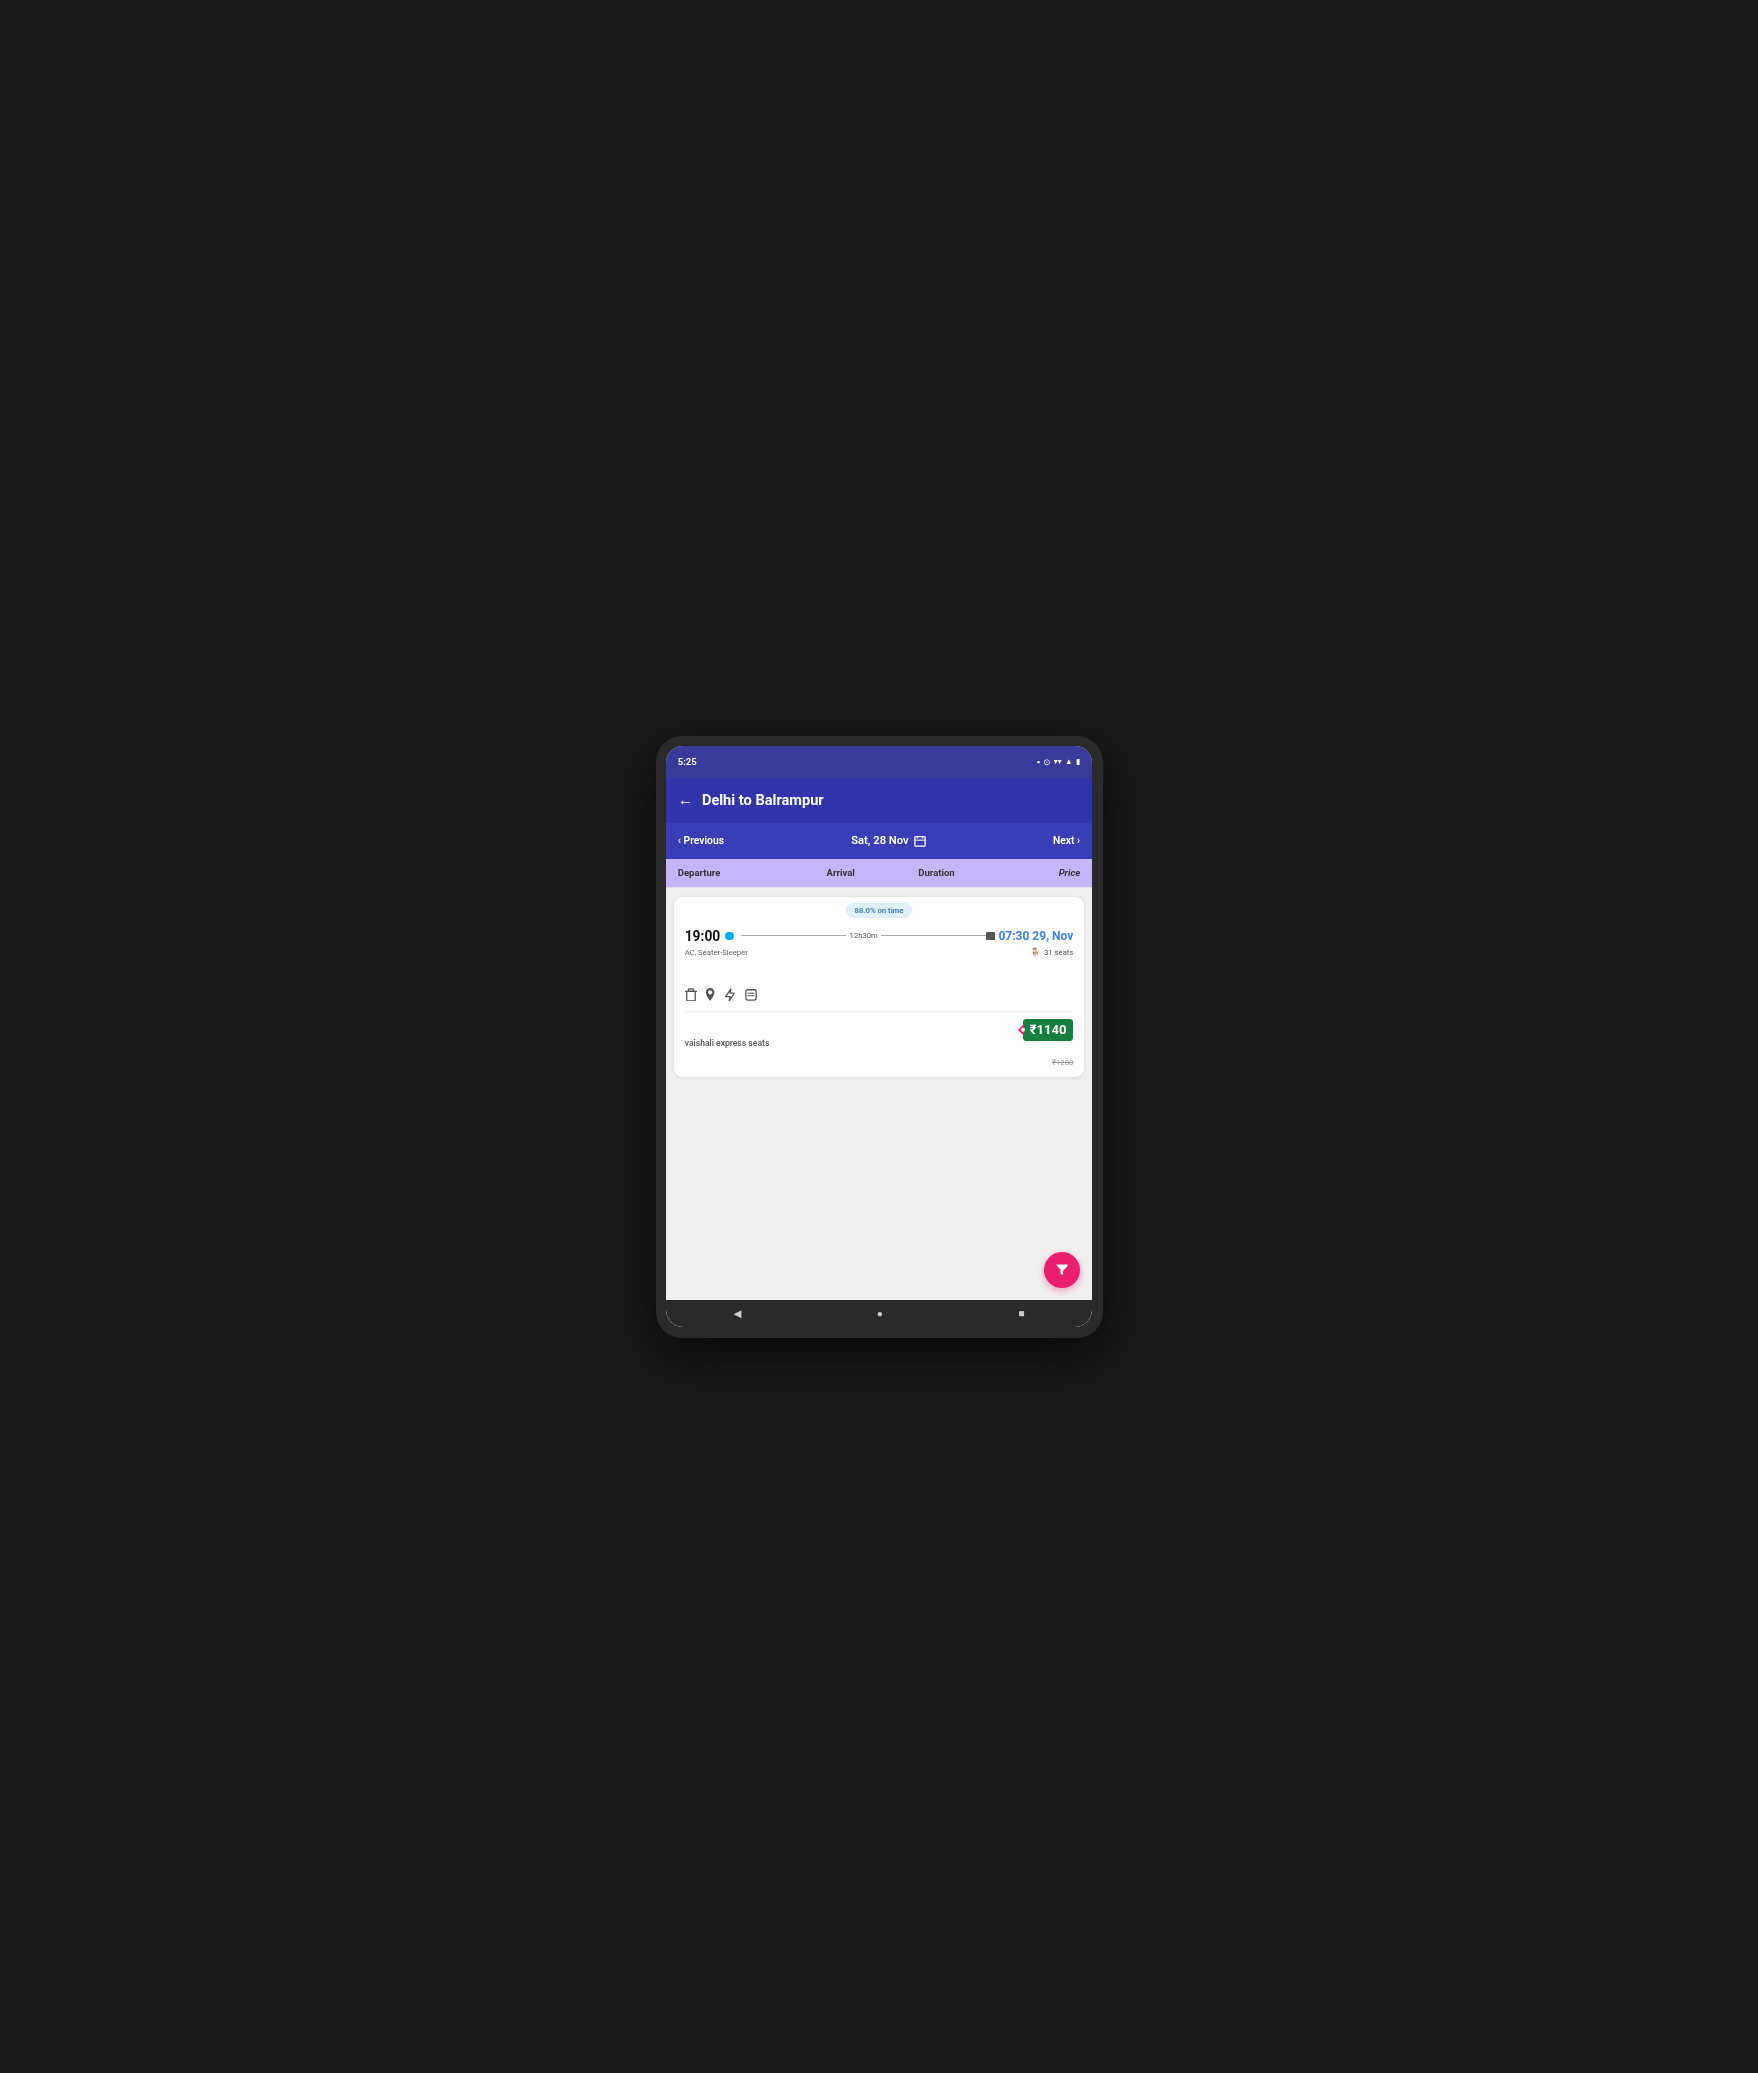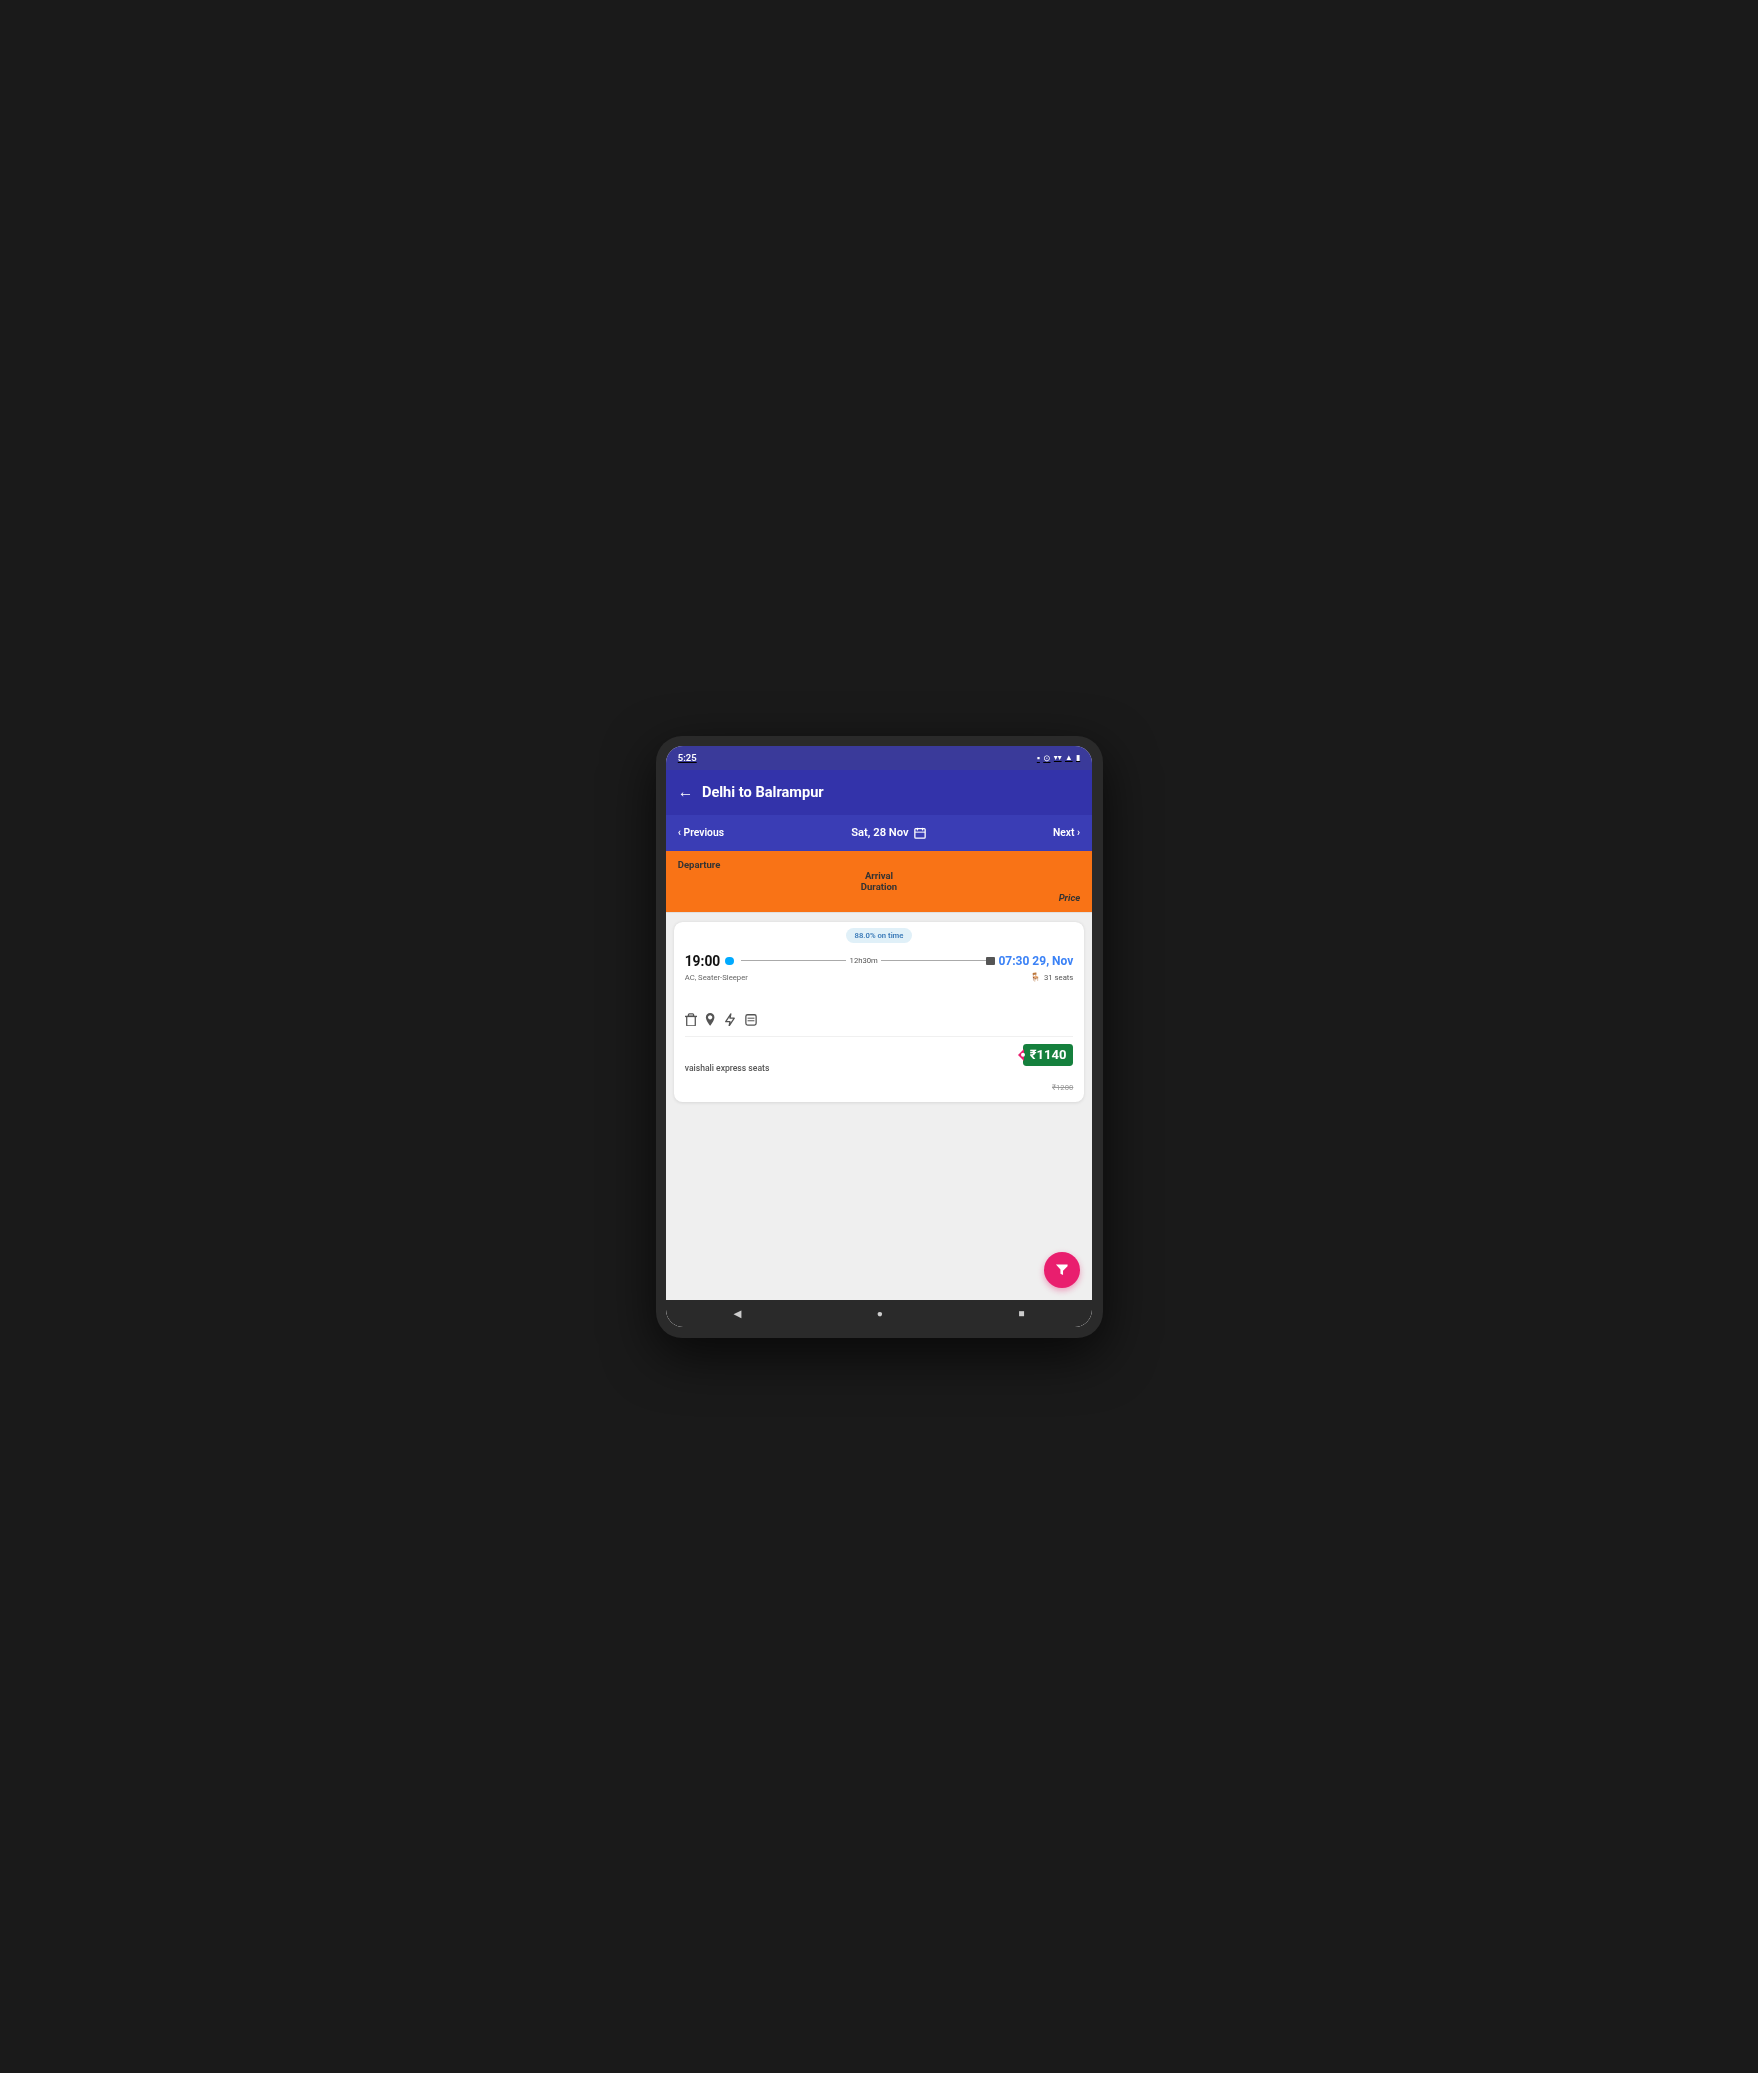--- a/index.html
+++ b/index.html
@@ -33,22 +33,21 @@
       flex-direction: column;
     }
 
     
     .status-bar {
       background: #3a3a9a;
       display: flex;
       justify-content: space-between;
       align-items: center;
       padding: 5.2px 12px;
-      height: 24px;
-      text-decoration: underline;
+      height: 32px;
     }
 
     .status-time {
       color: white;
       font-size: 9.5px;
       font-weight: 600;
     }
 
     .status-icons {
       display: flex;
@@ -107,25 +106,24 @@
       display: flex;
       align-items: center;
       gap: 5.2px;
       color: white;
       font-size: 11.2px;
       font-weight: 600;
     }
 
     
     .col-headers {
-      background: #f97316;
+      background: #c4b5fd;
       display: flex;
       padding: 8.6px 12px;
       border-bottom: 0.9px solid #e0e0e0;
-      flex-direction: column;
     }
 
     .col-header {
       font-size: 9.5px;
       font-weight: 700;
       color: #333;
       text-align: center;
     }
 
     .col-departure { flex: 1.2; text-align: left; }

